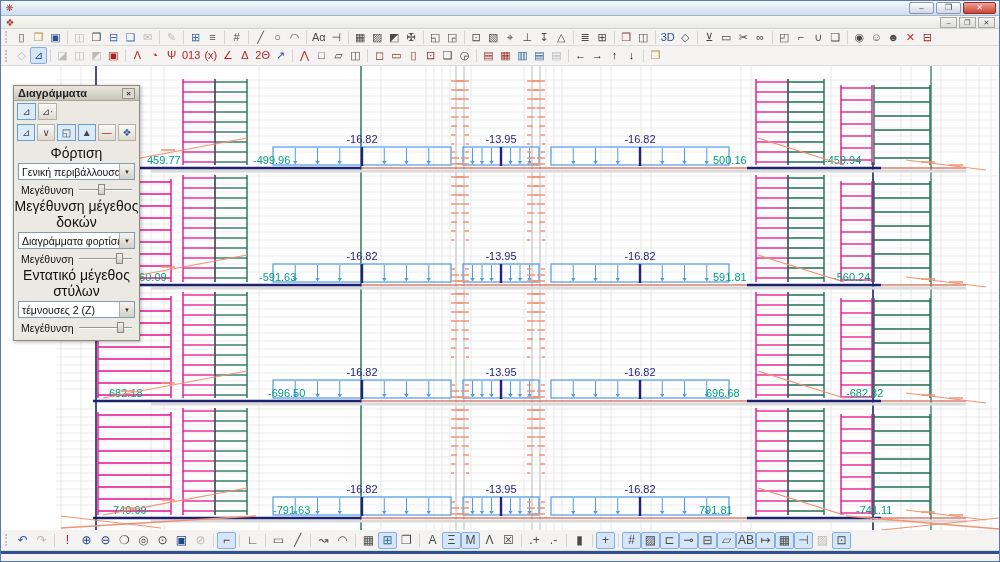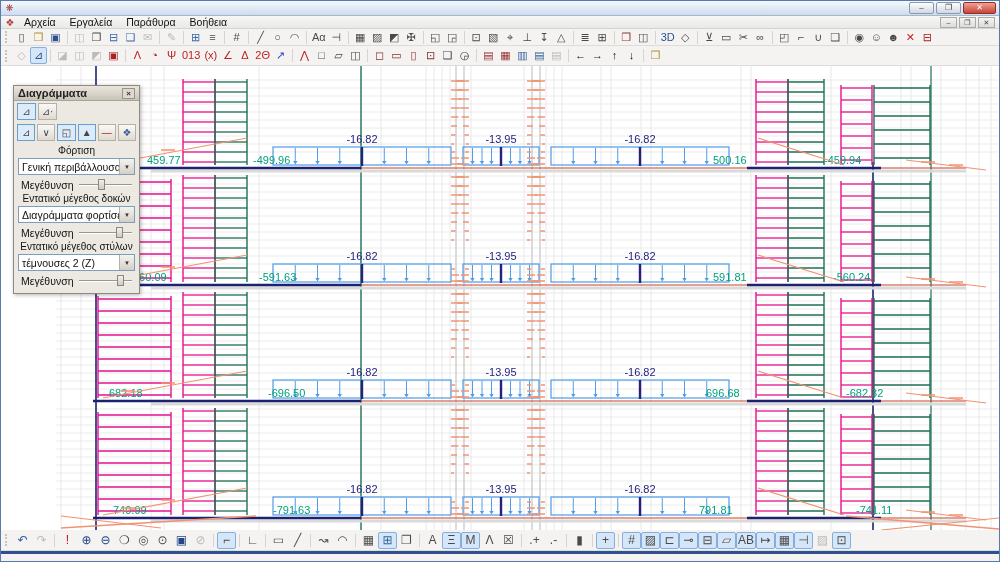--- a/index.html
+++ b/index.html
@@ -41,21 +41,21 @@
   .palette { position:absolute; left:12px; top:19px; width:127px; background:#ece9e2;
     border:1px solid #8e8a80; box-shadow:1px 1px 4px rgba(0,0,0,.3); z-index:5; }
   .pal-title { height:15px; display:flex; align-items:center; padding:0 4px; font-size:11px; font-weight:700; color:#222;
     background:linear-gradient(#eae6de,#c9c4b8); border-bottom:1px solid #a8a49a; }
   .pal-close { margin-left:auto; width:13px; height:11px; border:1px solid #97938a; background:#ddd9d0;
     font-size:8px; line-height:9px; text-align:center; color:#333; }
   .pal-row { display:flex; gap:2px; padding:2px 3px; }
   .pal-btn { width:19px; height:17px; border:1px solid #b5b1a6; background:linear-gradient(#faf9f6,#dedad0);
     display:flex; align-items:center; justify-content:center; font-size:10px; color:#445; }
   .pal-btn.p { border-color:#6a9ed0; background:#dcebf8; }
-  .pal-label { text-align:center; font-size:10px; color:#111; margin-top:2px; }
+  .pal-label { text-align:center; font-size:14px; color:#111; margin-top:2px; }
   .pal-combo { display:flex; margin:2px 4px 0 4px; height:17px; border:1px solid #7f9db9; background:#fff;
     font-size:10.5px; align-items:center; }
   .pal-combo .val { flex:1; padding:0 3px; white-space:nowrap; overflow:hidden; color:#111; }
   .combo-arrow { width:15px; height:100%; background:linear-gradient(#f4f3f1,#d4d0c8); border-left:1px solid #b5b1a6;
     font-size:6px; display:flex; align-items:center; justify-content:center; color:#333; }
   .pal-slider-row { display:flex; align-items:center; gap:5px; margin:3px 7px 2px 7px; font-size:10.5px; color:#111;text-align:right; }
   .slider { flex:1; position:relative; height:13px; }
   .slider .track { position:absolute; left:0; right:0; top:6px; height:2px; background:#9a978e; border-bottom:1px solid #fff; }
   .slider .thumb { position:absolute; top:1px; width:7px; height:11px; border:1px solid #8a877e;
     background:linear-gradient(#f2f0ea,#cfccc2); }
@@ -73,26 +73,20 @@
     <div class="app-icon">❋</div>
     <div class="winbtns">
       <div class="wbtn">–</div>
       <div class="wbtn">❐</div>
       <div class="wbtn close">✕</div>
     </div>
   </div>
 
   <div class="menubar">
     <div class="menu-icon">❖</div>
-    <div id="menu-items" style="display:flex;">
-        <span class="menu-item">Αρχεία</span>
-        <span class="menu-item">Εργαλεία</span>
-        <span class="menu-item">Παράθυρα</span>
-        <span class="menu-item">Βοήθεια</span>
-      </div>
     <div class="mdibtns">
       <div class="mbtn">–</div>
       <div class="mbtn">❐</div>
       <div class="mbtn">✕</div>
     </div>
   </div>
 
   <div class="tb" id="tb1">
       <div class="grip"></div>
       <div class="tbtn">▯</div>
@@ -1048,21 +1042,21 @@
         <span class="val">Γενική περιβάλλουσα</span>
         <span class="combo-arrow">▼</span>
       </div>
       <div class="pal-slider-row">
         <span>Μεγέθυνση</span>
         <div class="slider">
             <div class="track"></div>
             <div class="thumb" style="left: calc(42% - 3px);"></div>
           </div>
       </div>
-      <div class="pal-label">Εντατικό μέγεθος δοκών</div>
+      <div class="pal-label">Μεγέθυνση μέγεθος δοκών</div>
       <div class="pal-combo">
         <span class="val">Διαγράμματα φορτίσεων</span>
         <span class="combo-arrow">▼</span>
       </div>
       <div class="pal-slider-row">
         <span>Μεγέθυνση</span>
         <div class="slider">
             <div class="track"></div>
             <div class="thumb" style="left: calc(76% - 3px);"></div>
           </div>

